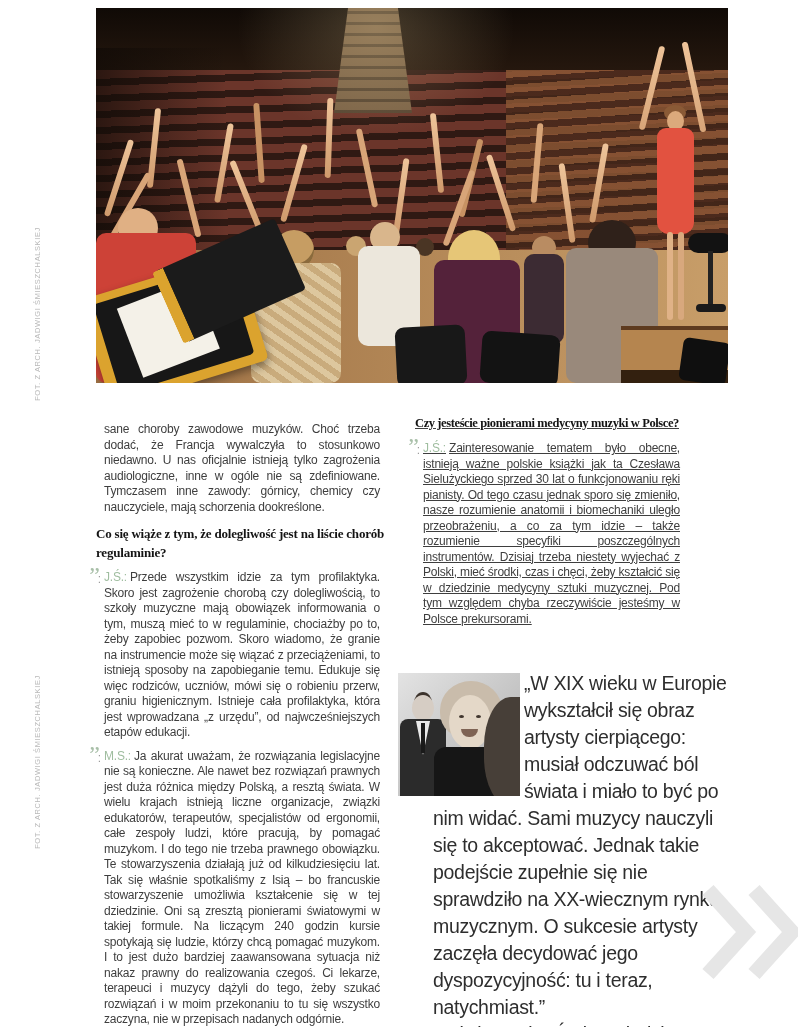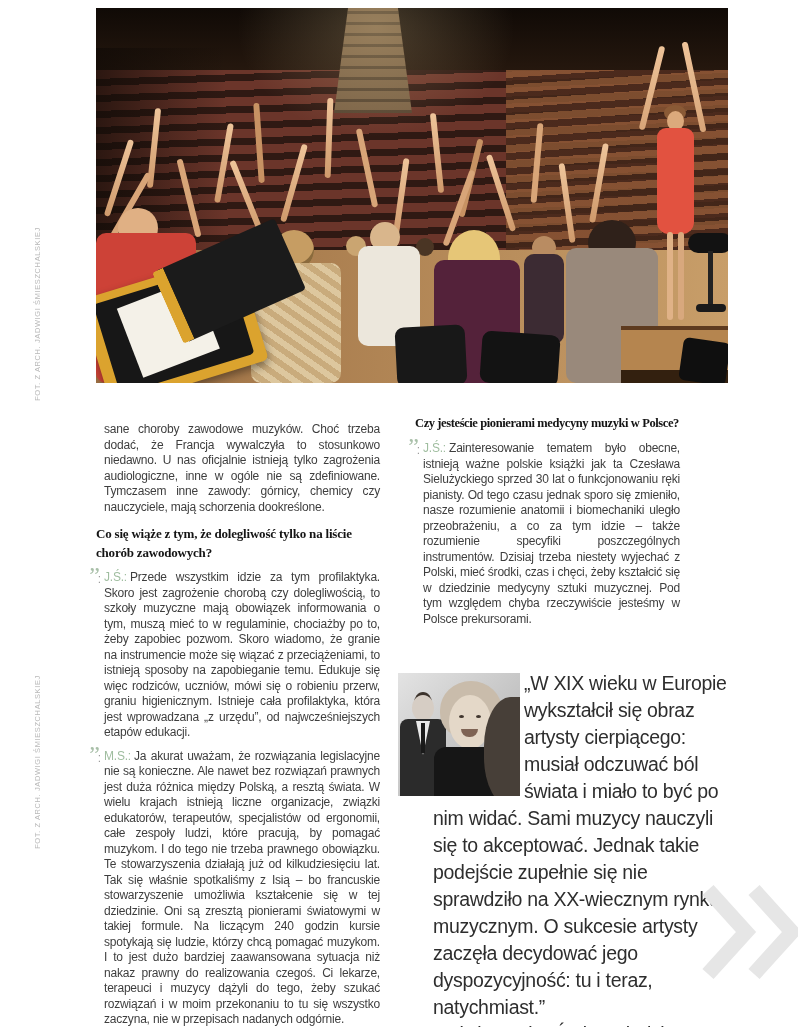--- a/index.html
+++ b/index.html
@@ -69,21 +69,21 @@
   .chairA{left:300px;top:318px;width:70px;height:60px;background:#181818;border-radius:9px;transform:rotate(-3deg);}
   .chairB{left:385px;top:325px;width:78px;height:52px;background:#131313;border-radius:9px;transform:rotate(4deg);}
 
   
   .caption{position:absolute;left:96px;top:386px;width:602px;text-align:right;
            font-size:10.5px;color:var(--caption-gray);}
 
   
   .col{position:absolute;top:414px;font-size:12px;line-height:15.5px;letter-spacing:-.2px;}
   .col-left{left:96px;width:292px;}
-  .col-right{left:415px;width:273px;}
+  .col-right{left:415px;width:273px;text-decoration:underline;}
   .col p{margin:8px;text-align:justify;}
   .col h3{margin:9px 0 6px;font-family:"Liberation Serif",serif;font-weight:bold;
           font-size:13px;line-height:19px;letter-spacing:-.2px;color:var(--heading-black);}
   .col-right h3{margin-top:0;white-space:nowrap;font-size:12.5px;letter-spacing:-.4px;}
   .qpara{position:relative;}
   .marker{position:absolute;left:-33px;top:-2px;width:30px;text-align:right;}
   .qmark{font-family:"Liberation Serif",serif;font-size:24px;line-height:14px;
          color:var(--marker-green);letter-spacing:-2px;}
   .qcolon{font-size:12px;color:#9b9b9b;}
   .speaker{color:var(--accent-green);margin-right:3px;}
@@ -196,21 +196,21 @@
         </span>
     </div>
     <div class="stand2"></div>
     <div class="chairA"></div>
     <div class="chairB"></div>
   </div>
 
 
   <div class="col col-left">
     <p>sane choroby zawodowe muzyków. Choć trzeba dodać, że Francja wywalczyła to stosunkowo niedawno. U nas oficjalnie istnieją tylko zagrożenia audiologiczne, inne w ogóle nie są zdefiniowane. Tymczasem inne zawody: górnicy, chemicy czy nauczyciele, mają schorzenia dookreślone.</p>
-    <h3>Co się wiąże z tym, że dolegliwość tylko na liście chorób zawodowych?</h3>
+    <h3>Co się wiąże z tym, że dolegliwość jest na liście chorób regulaminie?</h3>
     <p class="qpara">
       <span class="marker"><span class="qmark">”</span><span class="qcolon">:</span></span><span class="speaker">J.Ś.:</span><span>Przede wszystkim idzie za tym profilaktyka. Skoro jest zagrożenie chorobą czy dolegliwością, to szkoły muzyczne mają obowiązek informowania o tym, muszą mieć to w regulaminie, chociażby po to, żeby zapobiec pozwom. Skoro wiadomo, że granie na instrumencie może się wiązać z przeciążeniami, to istnieją sposoby na zapobieganie temu. Edukuje się więc rodziców, uczniów, mówi się o robieniu przerw, graniu higienicznym. Istnieje cała profilaktyka, która jest wprowadzana „z urzędu”, od najwcześniejszych etapów edukacji.</span>
     </p>
     <p class="qpara">
       <span class="marker"><span class="qmark">”</span><span class="qcolon">:</span></span><span class="speaker">M.S.:</span><span>Ja akurat uważam, że rozwiązania legislacyjne nie są konieczne. Ale nawet bez rozwiązań prawnych jest duża różnica między Polską, a resztą świata. W wielu krajach istnieją liczne organizacje, związki edukatorów, terapeutów, specjalistów od ergonomii, całe zespoły ludzi, które pracują, by pomagać muzykom. I do tego nie trzeba prawnego obowiązku. Te stowarzyszenia działają już od kilkudziesięciu lat. Tak się właśnie spotkaliśmy z Isią – bo francuskie stowarzyszenie umożliwia kształcenie się w tej dziedzinie. Oni są zresztą pionierami światowymi w takiej formule. Na liczącym 240 godzin kursie spotykają się ludzie, którzy chcą pomagać muzykom. I to jest dużo bardziej zaawansowana sytuacja niż nakaz prawny do realizowania czegoś. Ci lekarze, terapeuci i muzycy dążyli do tego, żeby szukać rozwiązań i w moim przekonaniu to tu się wszystko zaczyna, nie w przepisach nadanych odgórnie.</span>
     </p>
   </div>
 
   <div class="col col-right">
     <h3>Czy jesteście pionierami medycyny muzyki w Polsce?</h3>

